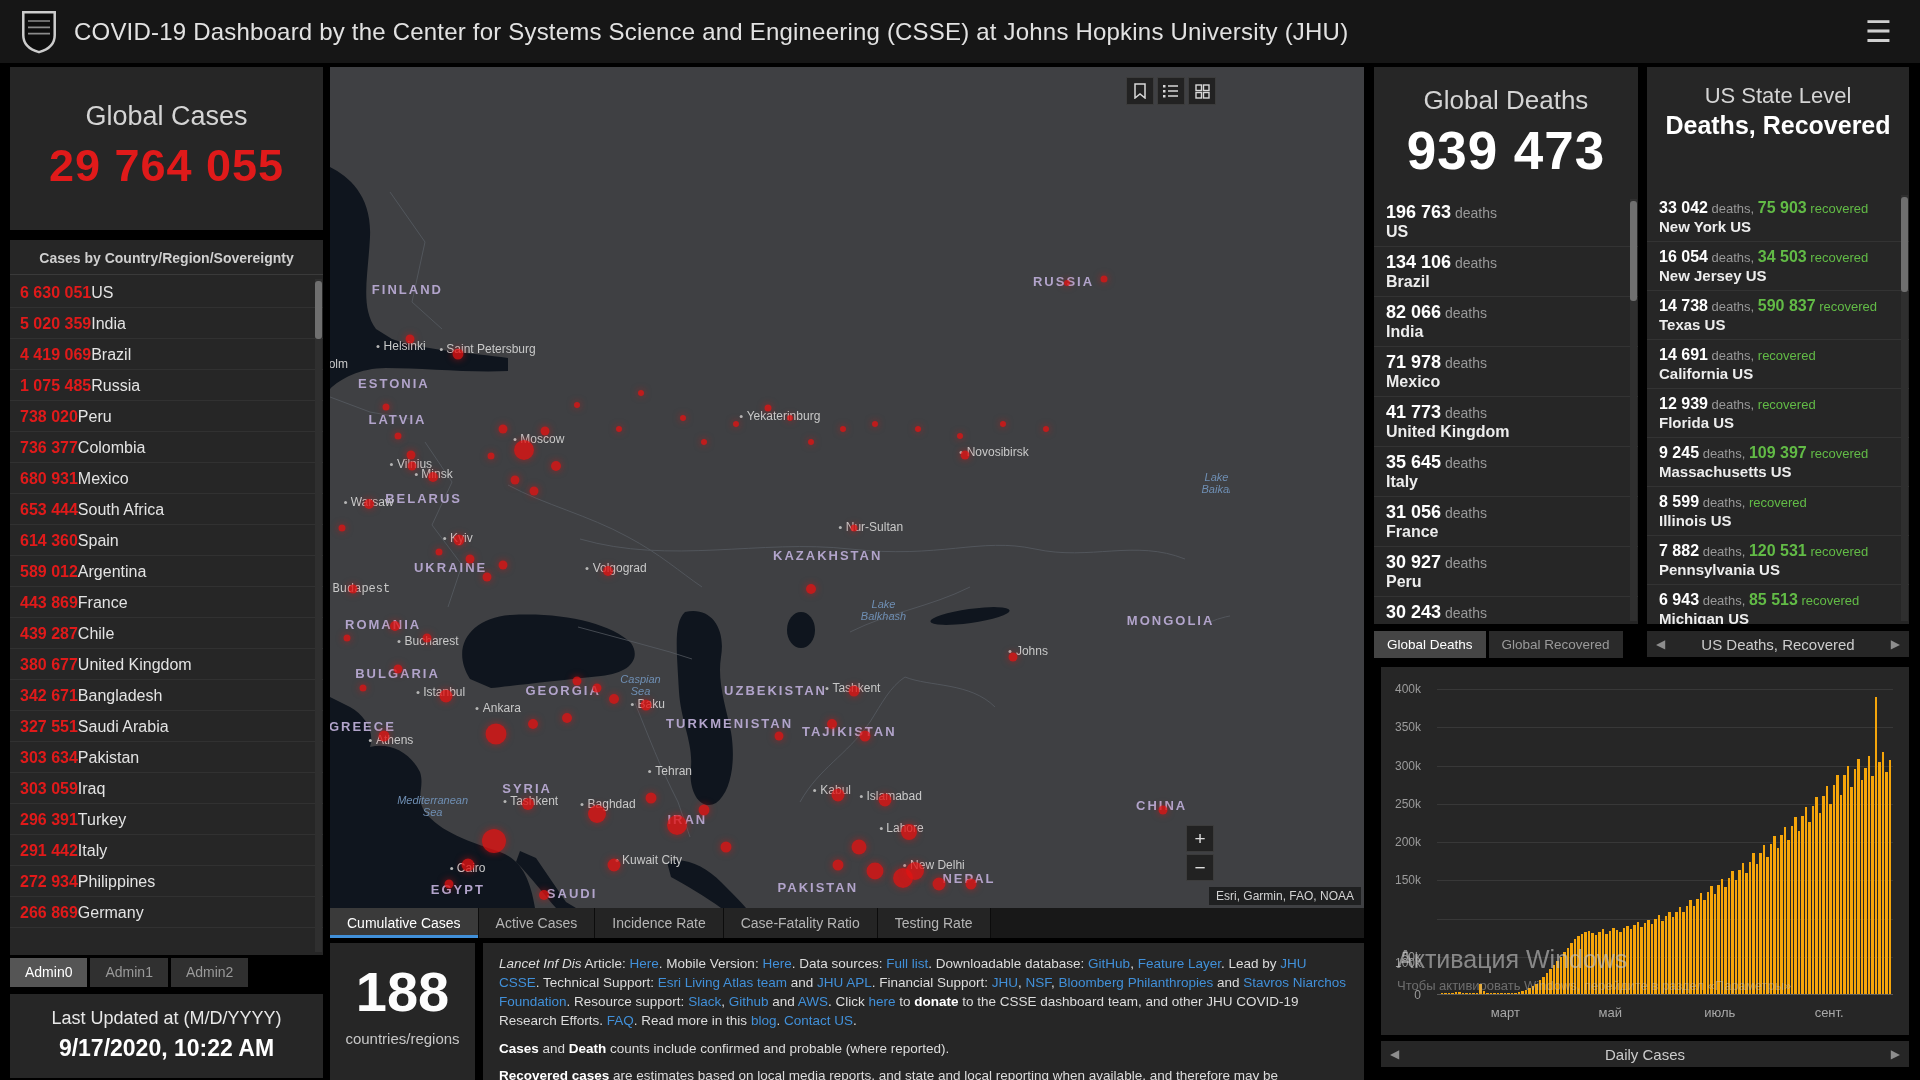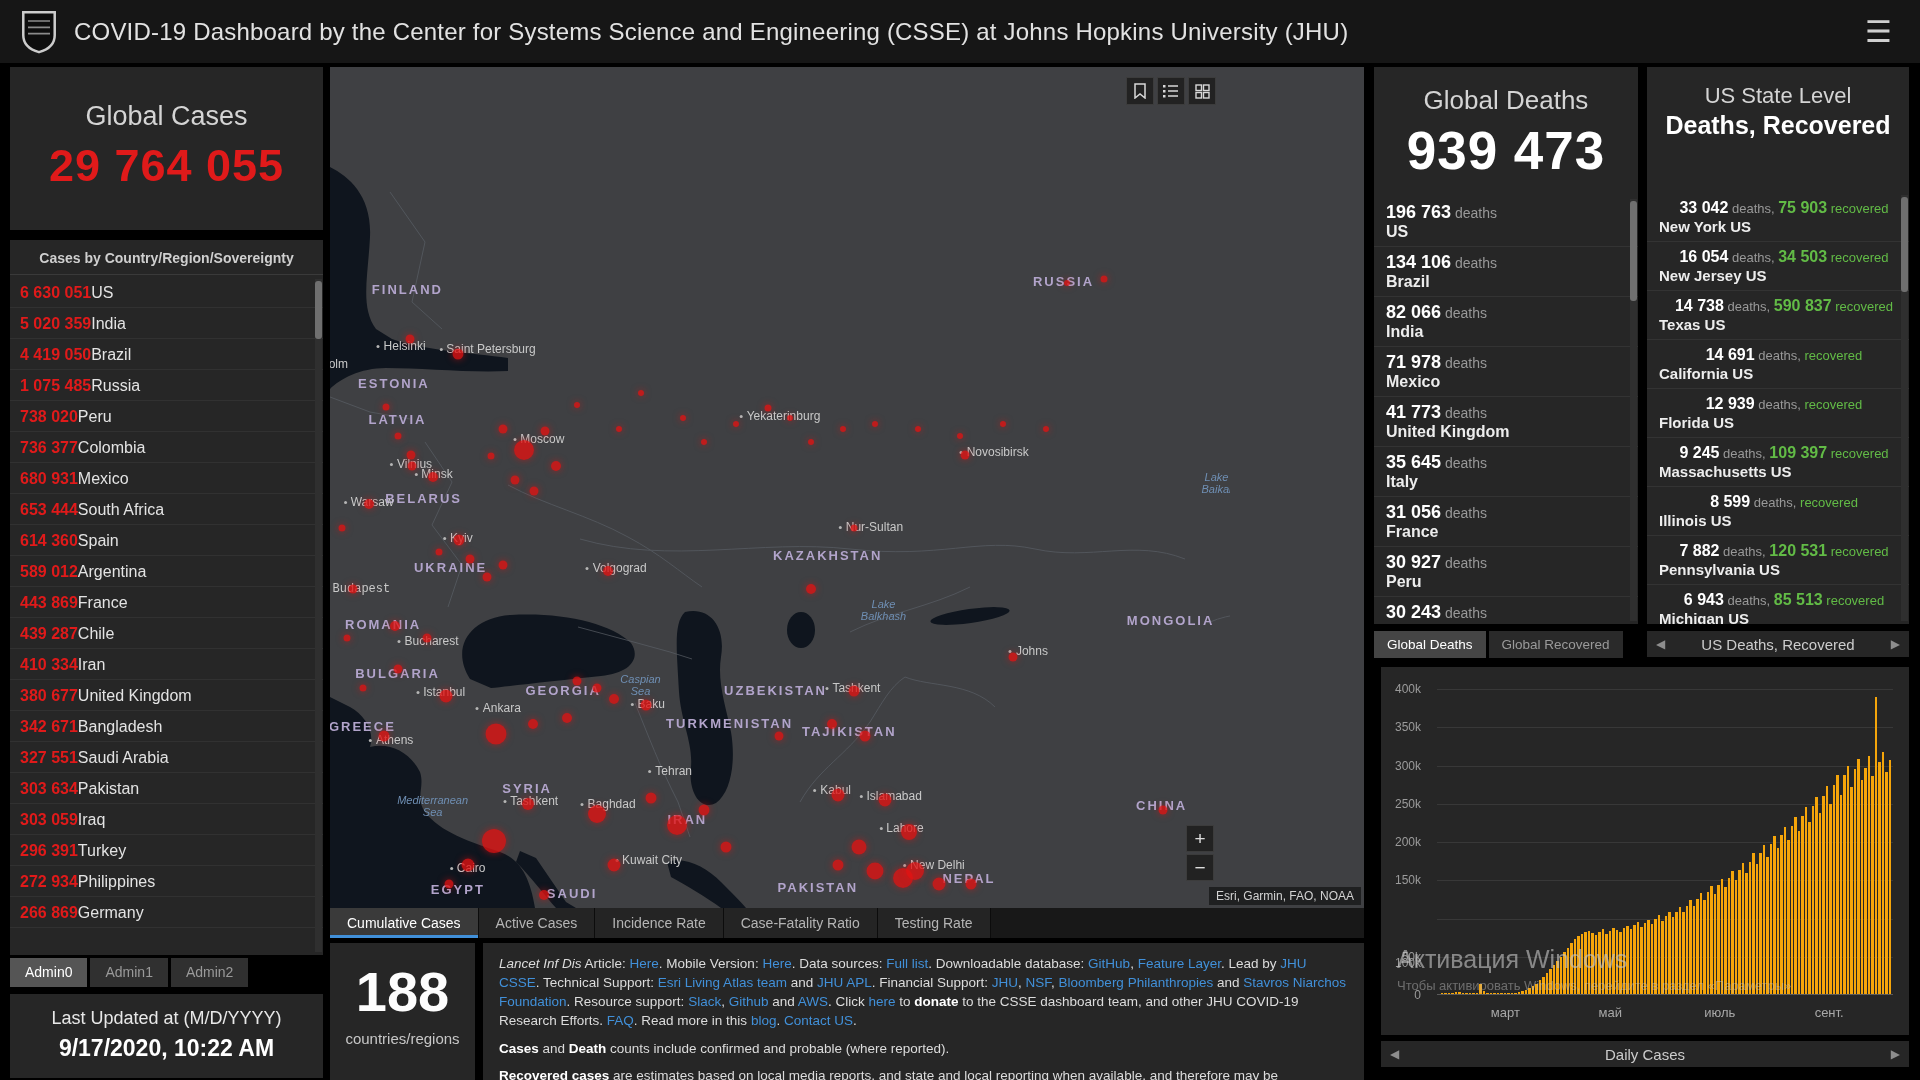--- a/index.html
+++ b/index.html
@@ -112,21 +112,21 @@
   #deaths-tabs{position:absolute;left:1374px;top:631px;height:27px;display:flex;gap:3px;}
   .dtab{padding:0 13px;line-height:27px;font-size:13.5px;background:#2a2a2a;color:#9a9a9a;cursor:pointer;}
   .dtab.active{background:#454545;color:#ffffff;}
 
   
   #us-panel{left:1647px;top:67px;width:262px;height:557px;overflow:hidden;}
   #us-panel .us-t1{font-size:22px;color:#d4d4d4;text-align:center;margin-top:16px;font-weight:400;}
   #us-panel .us-t2{font-size:25px;color:#ffffff;text-align:center;font-weight:700;margin-top:2px;}
   #us-list{position:absolute;left:0;right:0;top:126px;bottom:0;overflow:hidden;}
   .srow{padding:5px 0 5px 12px;border-bottom:1px solid #333333;cursor:pointer;}
-  .srow .l1{line-height:19px;white-space:nowrap;text-align:center;}
+  .srow .l1{line-height:19px;white-space:nowrap;}
   .srow .l2{line-height:18px;color:#ededed;font-weight:700;font-size:15px;}
   .srow .dnum{font-size:16px;}
   .srow .dunit{font-size:13px;}
 
   .footerbar{position:absolute;height:26px;background:#262626;color:#cccccc;font-size:15px;
     display:flex;align-items:center;justify-content:center;}
   .footerbar .arrow{position:absolute;top:0;height:26px;line-height:26px;color:#8d8d8d;
     font-size:12px;padding:0 9px;cursor:pointer;}
   .footerbar .arrow.left{left:0;}
   .footerbar .arrow.right{right:0;}
@@ -163,37 +163,37 @@
 <div id="global-cases" class="panel">
   <div class="gc-title">Global Cases</div>
   <div class="gc-value">29 764 055</div>
 </div>
 
 <div id="country-panel" class="panel">
   <div class="list-title">Cases by Country/Region/Sovereignty</div>
   <div id="country-list">
       <div class="crow"><span class="cnum">6 630 051</span><span class="cname">US</span></div>
       <div class="crow"><span class="cnum">5 020 359</span><span class="cname">India</span></div>
-      <div class="crow"><span class="cnum">4 419 050</span><span class="cname">Brazil</span></div>
+      <div class="crow"><span class="cnum">4 419 069</span><span class="cname">Brazil</span></div>
       <div class="crow"><span class="cnum">1 075 485</span><span class="cname">Russia</span></div>
       <div class="crow"><span class="cnum">738 020</span><span class="cname">Peru</span></div>
       <div class="crow"><span class="cnum">736 377</span><span class="cname">Colombia</span></div>
       <div class="crow"><span class="cnum">680 931</span><span class="cname">Mexico</span></div>
       <div class="crow"><span class="cnum">653 444</span><span class="cname">South Africa</span></div>
       <div class="crow"><span class="cnum">614 360</span><span class="cname">Spain</span></div>
       <div class="crow"><span class="cnum">589 012</span><span class="cname">Argentina</span></div>
       <div class="crow"><span class="cnum">443 869</span><span class="cname">France</span></div>
       <div class="crow"><span class="cnum">439 287</span><span class="cname">Chile</span></div>
-      <div class="crow"><span class="cnum">410 334</span><span class="cname">Iran</span></div>
       <div class="crow"><span class="cnum">380 677</span><span class="cname">United Kingdom</span></div>
       <div class="crow"><span class="cnum">342 671</span><span class="cname">Bangladesh</span></div>
       <div class="crow"><span class="cnum">327 551</span><span class="cname">Saudi Arabia</span></div>
       <div class="crow"><span class="cnum">303 634</span><span class="cname">Pakistan</span></div>
       <div class="crow"><span class="cnum">303 059</span><span class="cname">Iraq</span></div>
       <div class="crow"><span class="cnum">296 391</span><span class="cname">Turkey</span></div>
+      <div class="crow"><span class="cnum">291 442</span><span class="cname">Italy</span></div>
       <div class="crow"><span class="cnum">272 934</span><span class="cname">Philippines</span></div>
       <div class="crow"><span class="cnum">266 869</span><span class="cname">Germany</span></div>
     </div>
   <div class="sbar" style="top:39px;bottom:3px;">
     <div class="sthumb" style="top:2px;height:58px;"></div>
   </div>
 </div>
 
 <div id="admin-tabs" class="abs">
     <div class="atab active">Admin0</div>

